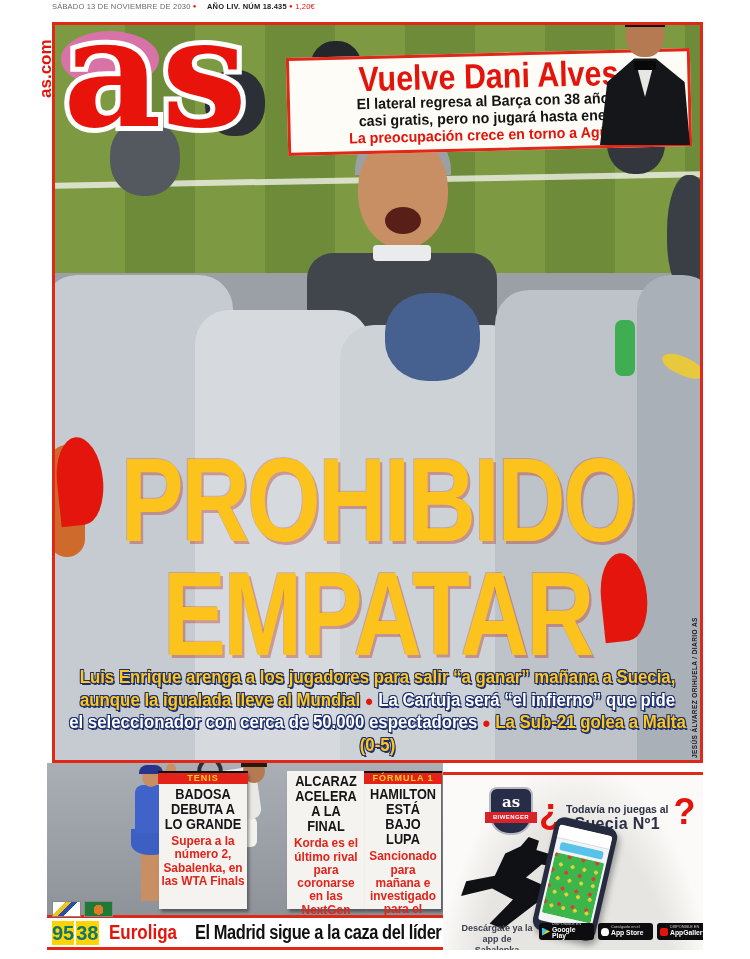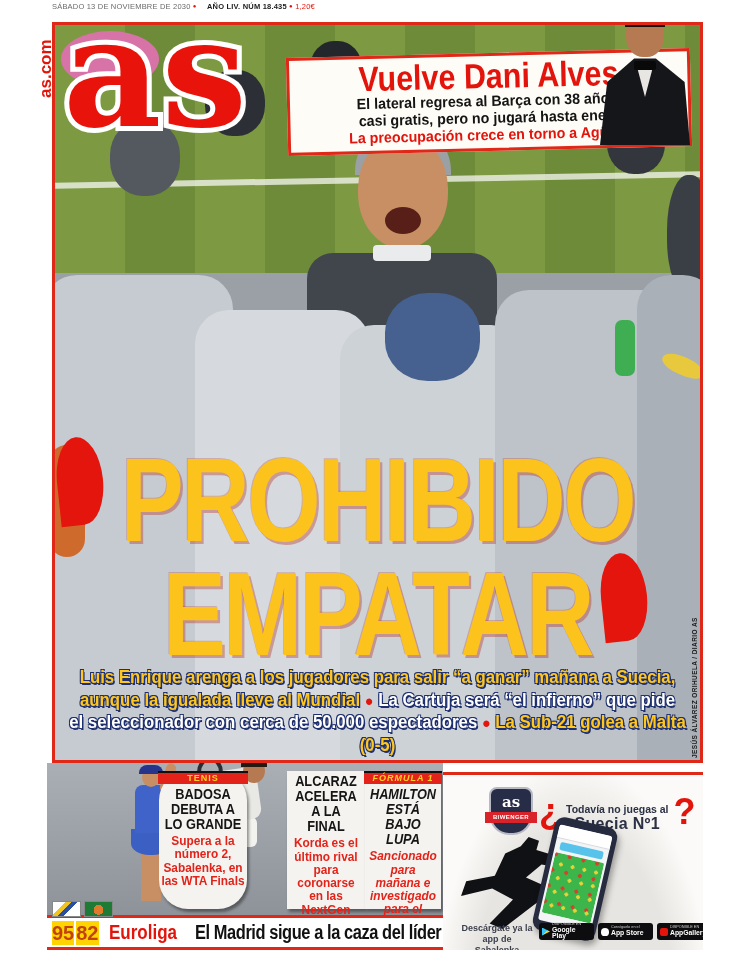--- a/index.html
+++ b/index.html
@@ -108,33 +108,33 @@
   .brief { position:absolute; top:8px; height:138px; background:#f4f3ef;
            box-shadow:2px 3px 3px rgba(0,0,0,.4); text-align:center; }
   .brief-label { position:relative; margin:0 -1px; height:13px; background:#e3231a;
                  border-top:2px solid #101010; color:#ffd21e; font-weight:bold; font-size:9px;
                  letter-spacing:1px; line-height:11px; white-space:nowrap; }
   .brief-title { color:#151515; font-weight:bold; font-size:14.5px; line-height:1.04;
                  transform:scaleX(.88); padding-top:3px; }
   .brief-body { color:#e3231a; font-weight:bold; font-size:12.5px; line-height:1.06;
                 transform:scaleX(.95); padding-top:3px; }
   #brief-0 { left:6px; width:84px; }
-  #brief-1 { left:112px; width:88px;border-radius:29px; }
+  #brief-1 { left:112px; width:88px; }
   #brief-2 { left:240px; width:78px; padding-top:0; }
-  #brief-3 { left:318px; width:76px;font-style:italic; }
+  #brief-3 { left:318px; width:76px; }
 
   
   #score-bar { position:absolute; left:47px; top:915px; width:396px; height:35px; background:#fff;
                border-top:3px solid #e02818; border-bottom:3px solid #e02818;
                display:flex; align-items:center; padding-left:5px; white-space:nowrap; }
   #team-logos { position:absolute; left:5px; top:-17px; display:flex; gap:3px; }
   .team-logo { width:29px; height:16px; border:1px solid #888; }
   #logo-home { background:linear-gradient(135deg,#fff 30%,#f0c420 30% 45%,#2a4fa0 45% 60%,#fff 60%); }
   #logo-away { background:radial-gradient(circle at 50% 55%, #e07a2a 0 5px, #1e7a34 5px); }
-  .score-box { background:#ffd400; color:#c2410c; font-weight:bold; font-size:20px;
+  .score-box { background:#ffd400; color:#0f766e; font-weight:bold; font-size:20px;
                width:26px; height:24px; text-align:center; line-height:24px; margin-right:2px; }
   #competition { color:#e3140c; font-weight:bold; font-size:20px; margin:0 6px 0 8px;
                  transform:scaleX(.85); transform-origin:left; }
   #score-headline { color:#111; font-weight:bold; font-size:20px; transform:scaleX(.82);
                     transform-origin:left; letter-spacing:-.5px; }
 
   
   #ad { position:absolute; left:443px; top:772px; width:260px; height:178px;
         background:radial-gradient(ellipse at 50% 135%, #e7e5e1 0 55%, #fbfaf8 75%);
         border-top:3px solid #e02818; overflow:hidden; }
@@ -297,21 +297,21 @@
       <div class="brief-body">Sancionado para mañana e investigado para el esprint de hoy</div>
     </div>
   </div>
 
   <div id="score-bar">
     <div id="team-logos">
       <div class="team-logo" id="logo-home"></div>
       <div class="team-logo" id="logo-away"></div>
     </div>
     <span class="score-box">95</span>
-    <span class="score-box">82</span>
+    <span class="score-box">38</span>
     <span id="competition">Euroliga</span>
     <span id="score-headline">El Madrid sigue a la caza del líder</span>
   </div>
 
   <div id="ad">
     <div id="ad-shield">
       <span id="ad-shield-as">as</span>
       <span id="ad-shield-ribbon">BIWENGER</span>
     </div>
     <div id="ad-question">

